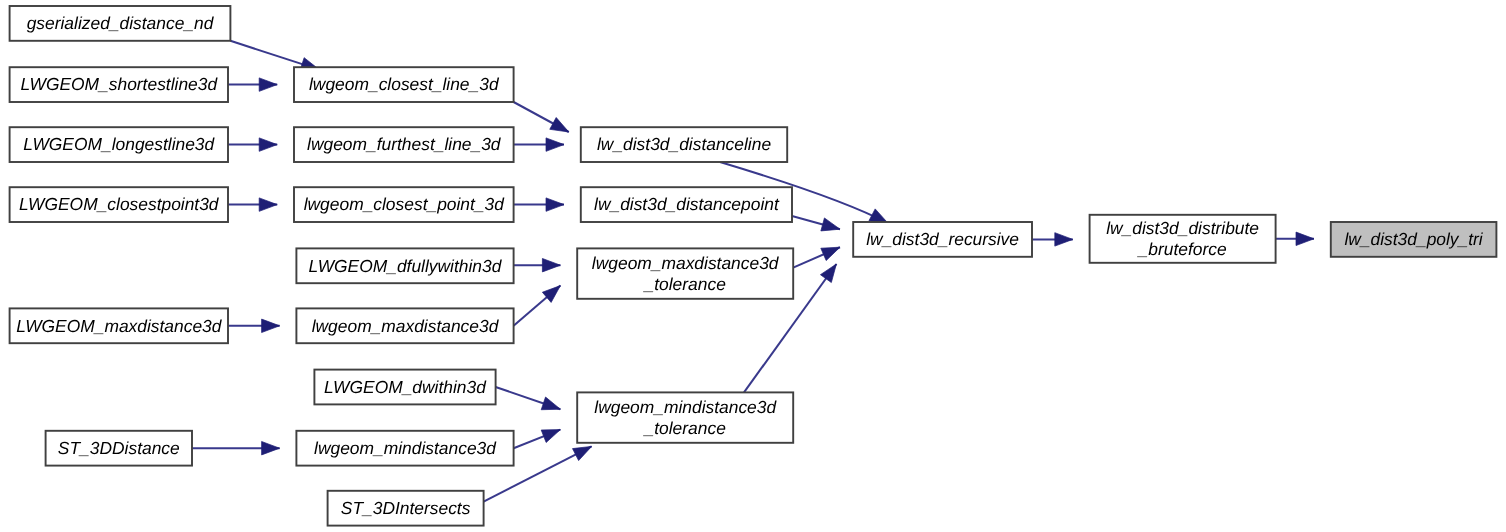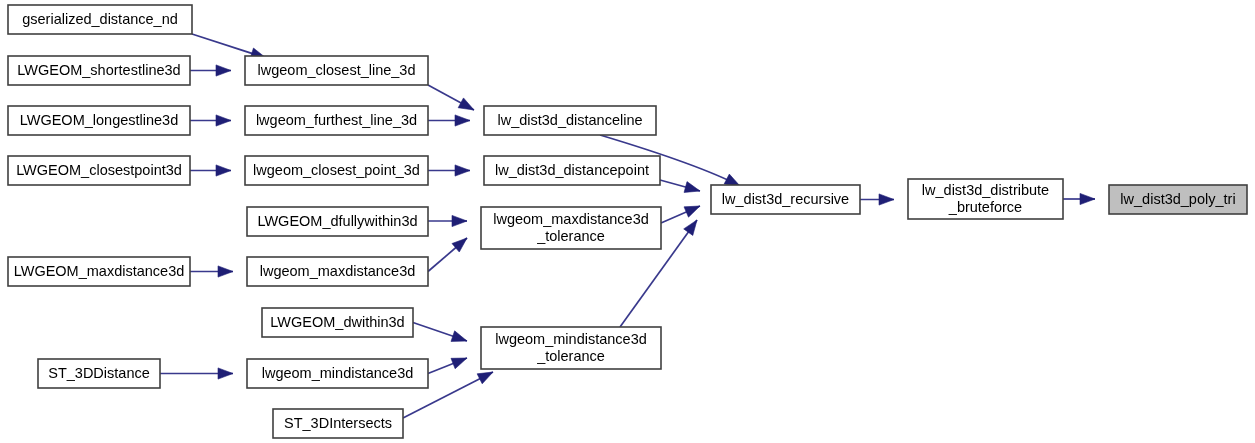--- a/index.html
+++ b/index.html
@@ -9,20 +9,21 @@
   }
   body {
     font-family: "Liberation Sans", sans-serif;
   }
   #graph-root {
     position: relative;
     width: 1255px;
     height: 443px;
     background: #ffffff;
     overflow: hidden;
+    font-style: italic;
   }
   #callgraph-svg {
     position: absolute;
     top: 0;
     left: 0;
     width: 1255px;
     height: 443px;
     display: block;
   }
   .node-rect {

